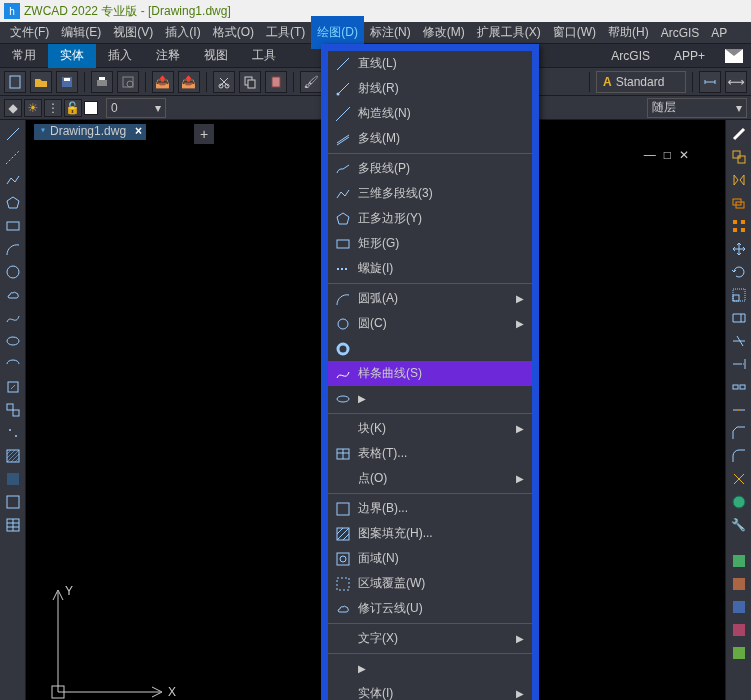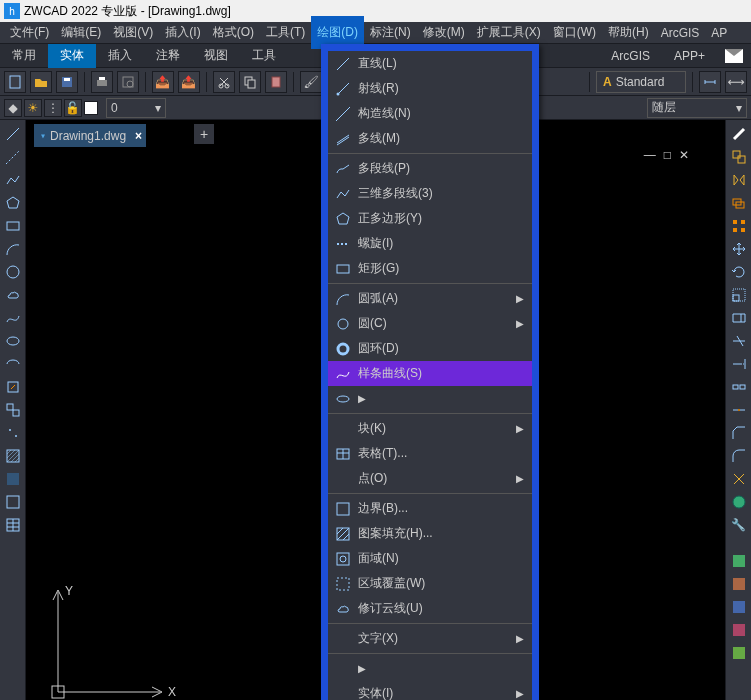--- a/index.html
+++ b/index.html
@@ -1,40 +1,40 @@
 <!DOCTYPE html>
 <html><head>
 <meta charset="utf-8">
 <style>
 *{margin:0;padding:0;box-sizing:border-box;font-family:"Microsoft YaHei",sans-serif;font-size:12px;color:#ccc}
 body{background:#2a2d35;width:751px;height:700px;overflow:hidden;position:relative}
 .titlebar{background:#f0f0f0;height:22px;display:flex;align-items:center;padding:0 4px}
 .titlebar .icon{width:16px;height:16px;background:#1e88e5;margin-right:4px;display:flex;align-items:center;justify-content:center;color:#fff;font-size:10px}
-.titlebar span{color:#000000}
+.titlebar span{color:#4d7c0f}
 .menubar{background:#33363f;height:22px;display:flex;align-items:center;padding:0 4px;border-bottom:1px solid #1a1c22}
 .menubar .mi{padding:0 6px;height:33px;display:flex;align-items:center;cursor:pointer}
 .menubar .mi.active{background:#0a5dc2;color:#7dd3fc}
 .ribbontabs{background:#2a2d35;height:24px;display:flex;align-items:center;border-bottom:1px solid #1a1c22}
 .ribbontabs .tab{padding:0 12px;height:24px;display:flex;align-items:center;cursor:pointer}
 .ribbontabs .tab.active{background:#006bb3;color:#fff}
 .ribbontabs .gap{flex:1}
 .ribbontabs .mailicon{width:18px;height:14px;background:#fff;margin:0 8px;position:relative}
 .ribbontabs .mailicon::after{content:"";position:absolute;left:0;top:0;width:0;height:0;border-left:9px solid transparent;border-right:9px solid transparent;border-top:7px solid #888}
 .toolrow{background:#33363f;height:28px;display:flex;align-items:center;padding:0 4px;border-bottom:1px solid #1a1c22;gap:4px}
 .tbtn{width:22px;height:22px;display:flex;align-items:center;justify-content:center;background:#3a3d46;border:1px solid #1a1c22;cursor:pointer}
 .sep{width:1px;height:20px;background:#1a1c22;margin:0 2px}
 .stylebox{height:22px;border:1px solid #555;padding:0 6px;display:flex;align-items:center;color:#ccc;min-width:90px}
 .stylebox .A{color:#e8b030;font-weight:bold;margin-right:4px}
 .layerrow{background:#33363f;height:24px;display:flex;align-items:center;padding:0 4px;border-bottom:1px solid #1a1c22;gap:2px}
 .layerdrop{height:20px;border:1px solid #555;padding:0 4px;display:flex;align-items:center;margin-left:6px;min-width:60px;justify-content:space-between}
 .body{display:flex;height:604px}
 .ltool{width:26px;background:#33363f;display:flex;flex-direction:column;align-items:center;padding-top:4px;gap:3px;border-right:1px solid #1a1c22}
 .ltool .btn{width:20px;height:20px;display:flex;align-items:center;justify-content:center;cursor:pointer}
 .canvas{flex:1;background:#000;position:relative}
-.doctab{position:absolute;top:4px;left:8px;background:#2a4d6f;height:23px;display:flex;align-items:center;padding:0 20px 0 6px;color:#fff;font-family:monospace;font-size:11px}
+.doctab{position:absolute;top:4px;left:8px;background:#2a4d6f;height:16px;display:flex;align-items:flex-start;padding:0 20px 0 6px;color:#fff;font-family:monospace;font-size:11px}
 .doctab .close{position:absolute;right:4px;color:#fff;font-weight:bold;cursor:pointer}
 .doctab::before{content:"▾";color:#4fa3e0;margin-right:4px;font-size:10px}
 .newtab{position:absolute;top:4px;left:168px;width:20px;height:20px;background:#33363f;display:flex;align-items:center;justify-content:center;color:#ccc;cursor:pointer;font-size:14px}
 .ucs{position:absolute;bottom:14px;left:14px}
 .winctrl{position:absolute;top:28px;right:36px;display:flex;gap:8px;color:#ccc}
 .rtool{width:26px;background:#33363f;display:flex;flex-direction:column;align-items:center;padding-top:4px;gap:3px;border-left:1px solid #1a1c22}
 .rtool .btn{width:20px;height:20px;display:flex;align-items:center;justify-content:center;cursor:pointer}
 .rtoolgroup{margin-top:10px}
 .dropdown{position:absolute;left:321px;top:44px;width:218px;background:#33363f;border:7px solid #1d4ed8;box-shadow:2px 2px 6px rgba(0,0,0,.6);z-index:100}
 .ddrow{height:25px;display:flex;align-items:center;cursor:pointer;position:relative}
@@ -491,35 +491,35 @@
         <svg width="16" height="16">
           <polygon points="8,2 14,6 12,13 4,13 2,6" fill="none" stroke="#9cf"></polygon>
         </svg>
       </div>
       <div class="lbl">正多边形(Y)</div>
       <div class="arr"></div>
     </div>
     <div class="ddrow">
       <div class="ic">
         <svg width="16" height="16">
+          <rect x="2" y="4" width="12" height="8" fill="none" stroke="#9cf"></rect>
+        </svg>
+      </div>
+      <div class="lbl">矩形(G)</div>
+      <div class="arr"></div>
+    </div>
+    <div class="ddrow">
+      <div class="ic">
+        <svg width="16" height="16">
           <path d="M2 8h2M6 8h2M10 8h2" stroke="#9cf" stroke-width="2"></path>
         </svg>
       </div>
       <div class="lbl">螺旋(I)</div>
       <div class="arr"></div>
     </div>
-    <div class="ddrow">
-      <div class="ic">
-        <svg width="16" height="16">
-          <rect x="2" y="4" width="12" height="8" fill="none" stroke="#9cf"></rect>
-        </svg>
-      </div>
-      <div class="lbl">矩形(G)</div>
-      <div class="arr"></div>
-    </div>
     <div class="ddsep"></div>
     <div class="ddrow">
       <div class="ic">
         <svg width="16" height="16">
           <path d="M2 14A10 10 0 0 1 14 4" fill="none" stroke="#9cf"></path>
         </svg>
       </div>
       <div class="lbl">圆弧(A)</div>
       <div class="arr">▶</div>
     </div>
@@ -531,21 +531,20 @@
       </div>
       <div class="lbl">圆(C)</div>
       <div class="arr">▶</div>
     </div>
     <div class="ddrow">
       <div class="ic">
         <svg width="16" height="16">
           <circle cx="8" cy="8" r="5" fill="none" stroke="#9cf" stroke-width="3"></circle>
         </svg>
       </div>
-      <div class="lbl">圆环(D)</div>
       <div class="arr"></div>
     </div>
     <div class="ddrow hl">
       <div class="ic">
         <svg width="16" height="16">
           <path d="M2 12c3-8 9 4 12-6" fill="none" stroke="#fff"></path>
         </svg>
       </div>
       <div class="lbl">样条曲线(S)</div>
       <div class="arr"></div>

